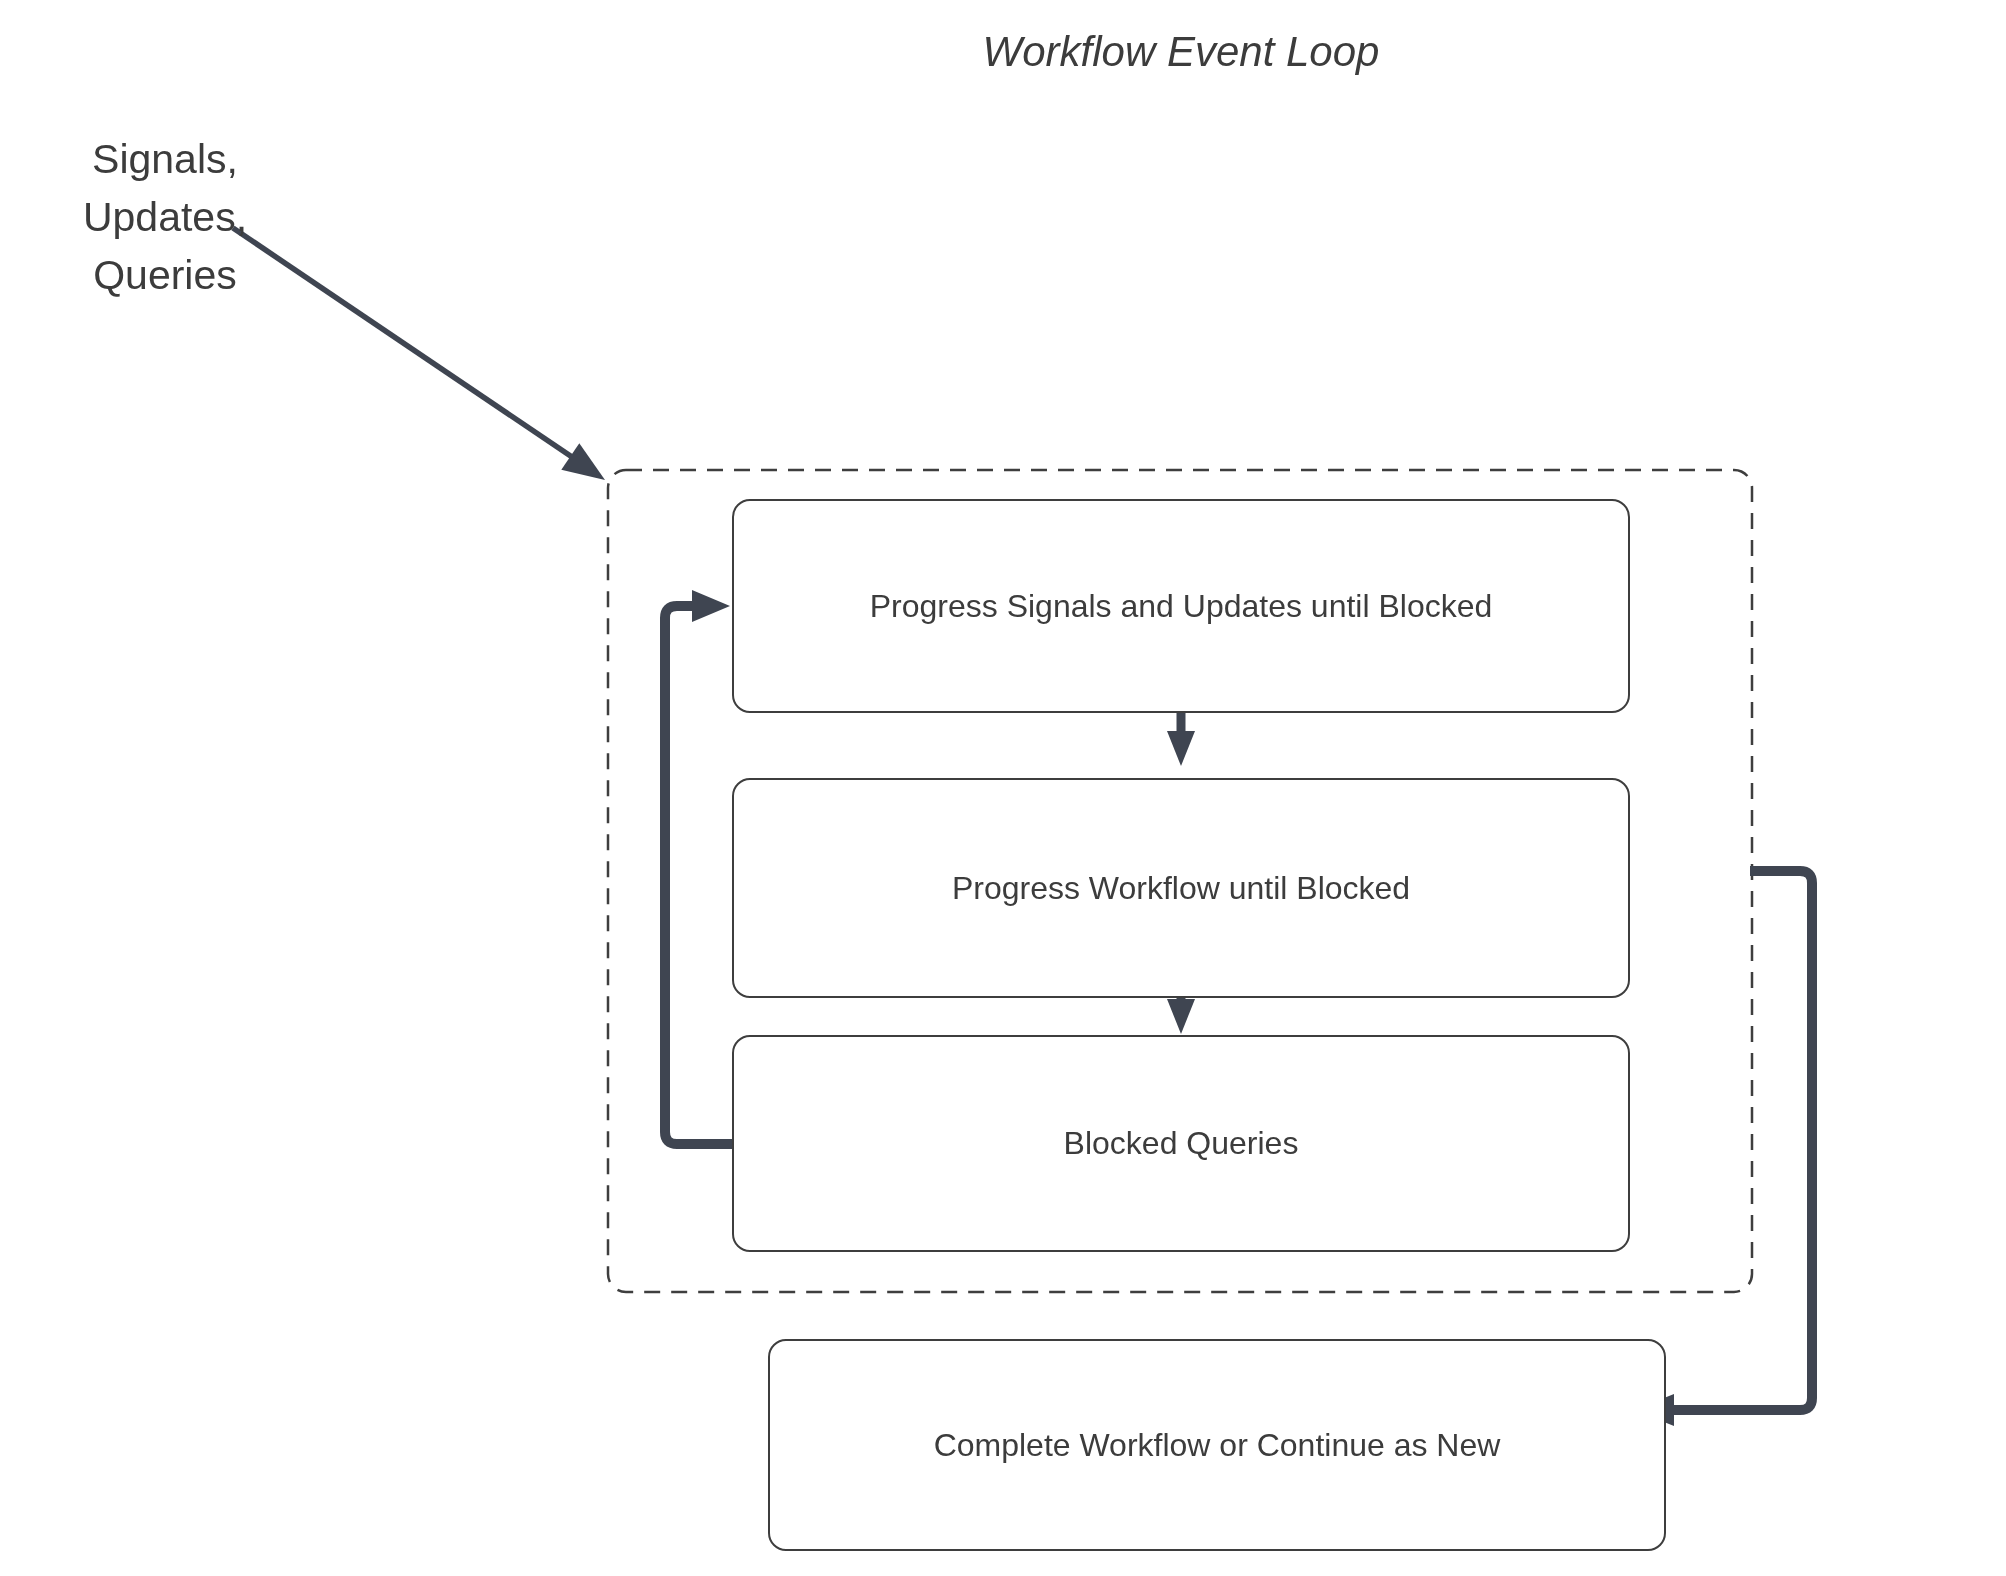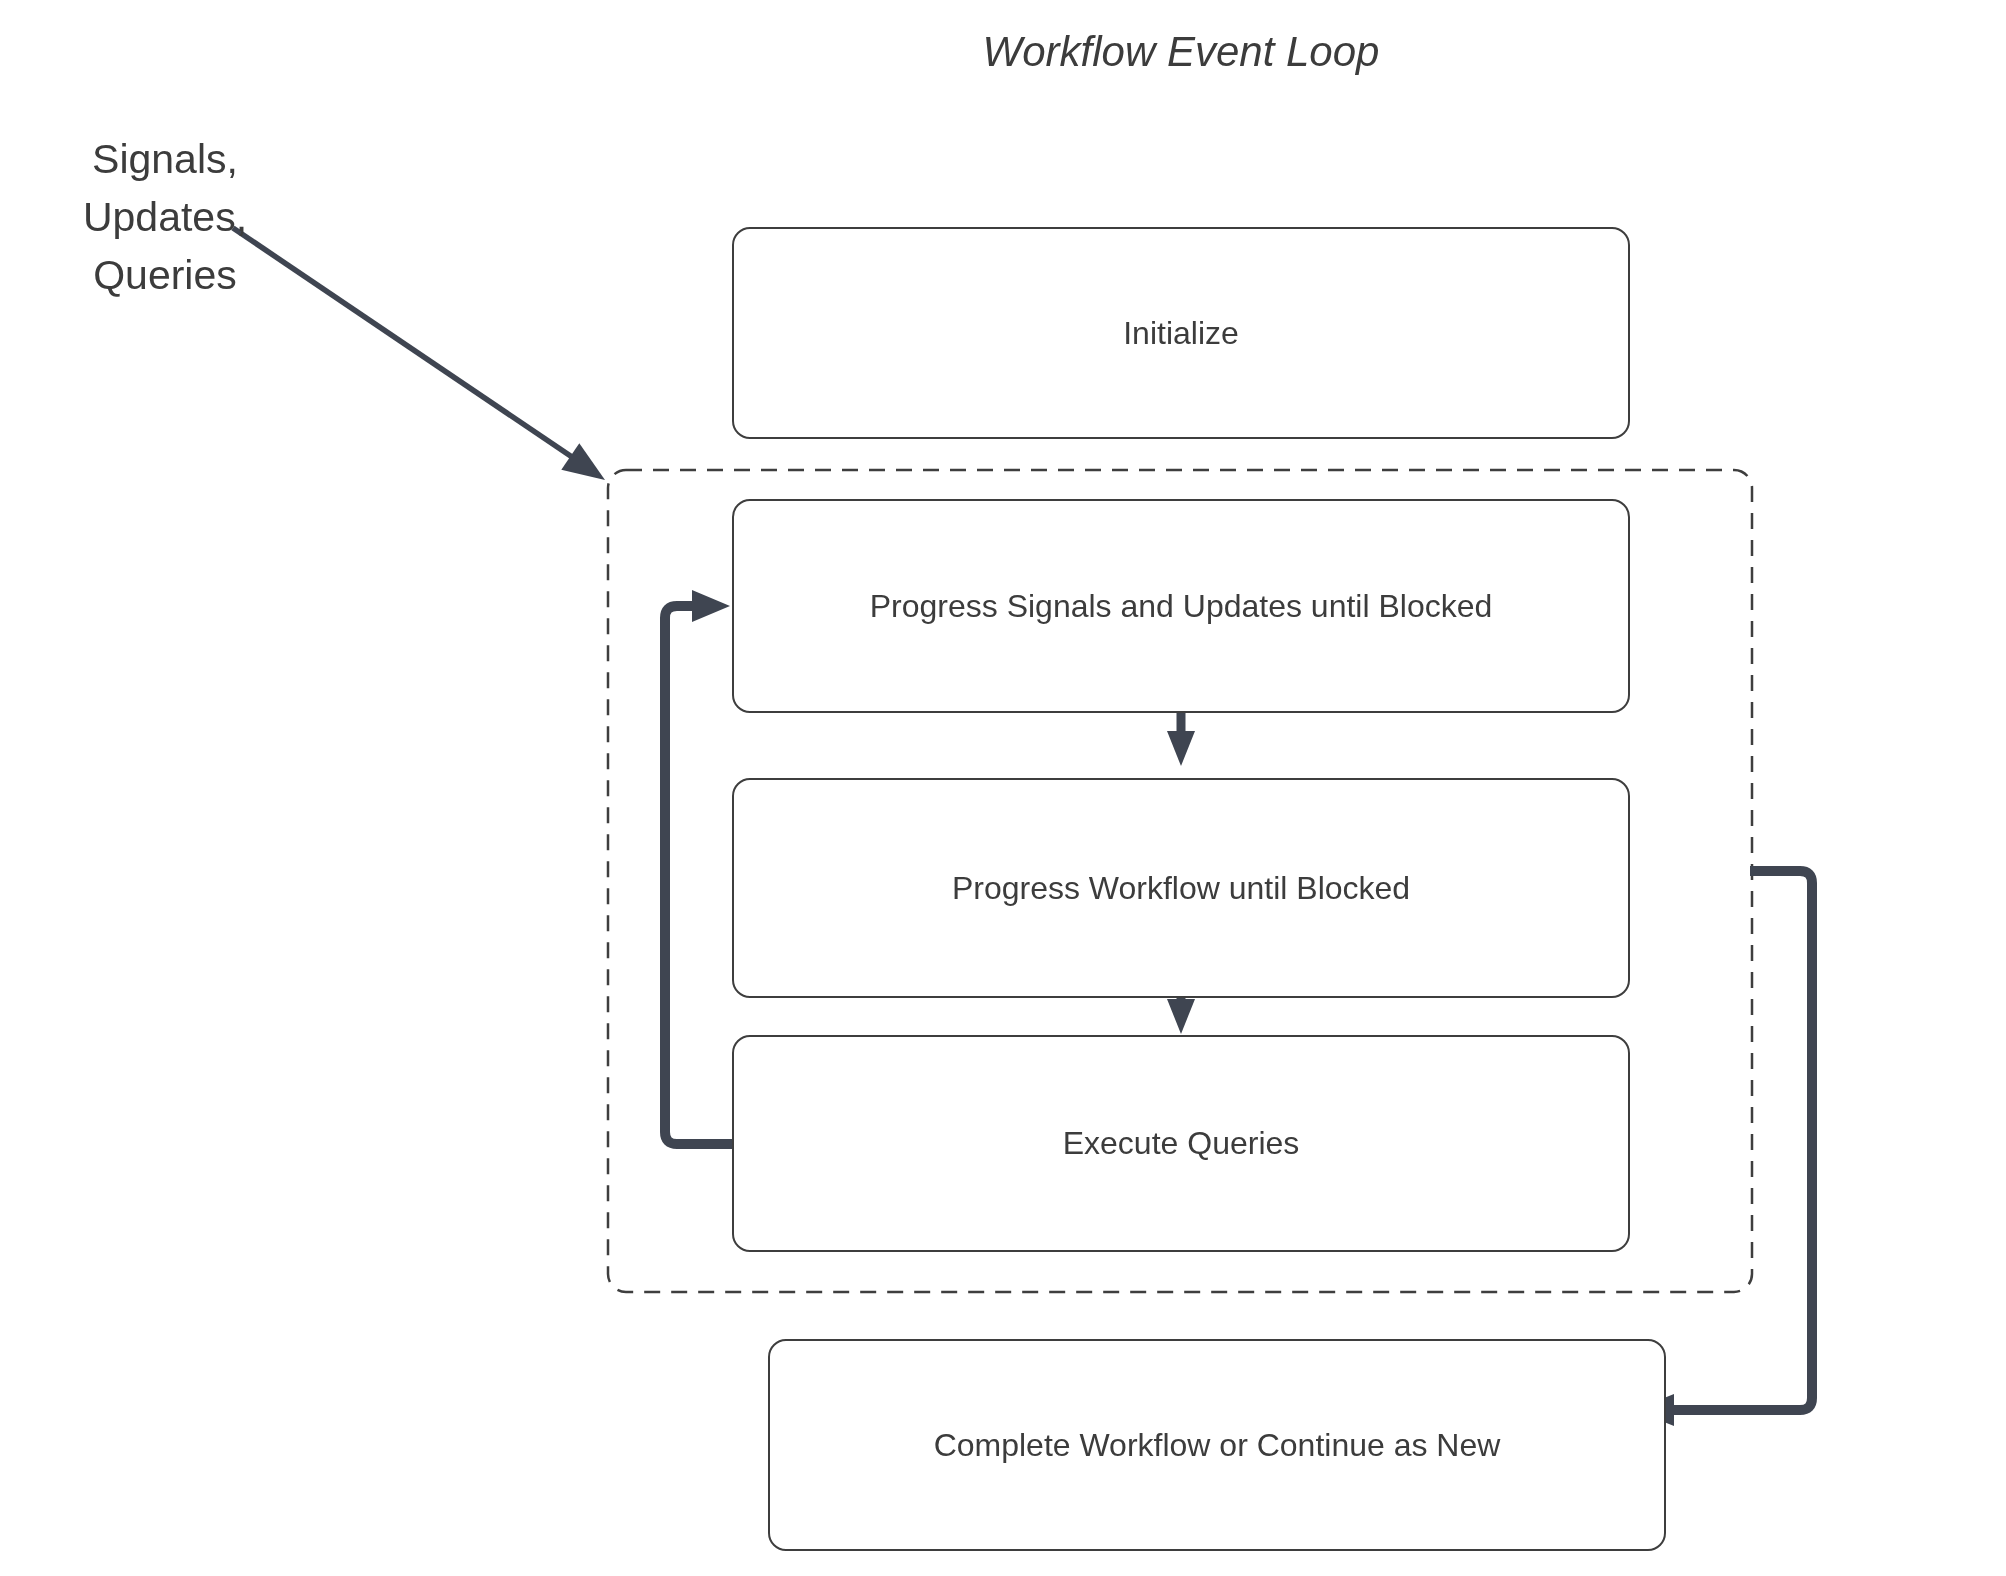--- a/index.html
+++ b/index.html
@@ -119,33 +119,30 @@
       <path class="conn thick" d="M 1750 871 H 1800 Q 1812 871 1812 883 V 1398 Q 1812 1410 1800 1410 H 1674"></path>
       <polygon class="conn-head" points="1674,1394 1674,1426 1634,1410"></polygon>
     </g>
   </svg>
 
   <div class="diagram-title">Workflow Event Loop</div>
 
   <div class="annotation">Signals, Updates,
 Queries</div>
 
-  <div class="node node-initialize">
-    <span>Initialize</span>
-  </div>
 
   <div class="node node-progress-signals">
     <span>Progress Signals and Updates until Blocked</span>
   </div>
 
   <div class="node node-progress-workflow">
     <span>Progress Workflow until Blocked</span>
   </div>
 
   <div class="node node-execute-queries">
-    <span>Execute Queries</span>
+    <span>Blocked Queries</span>
   </div>
 
   <div class="node node-complete">
     <span>Complete Workflow or Continue as New</span>
   </div>
 
 </div>
 
 </body></html>

